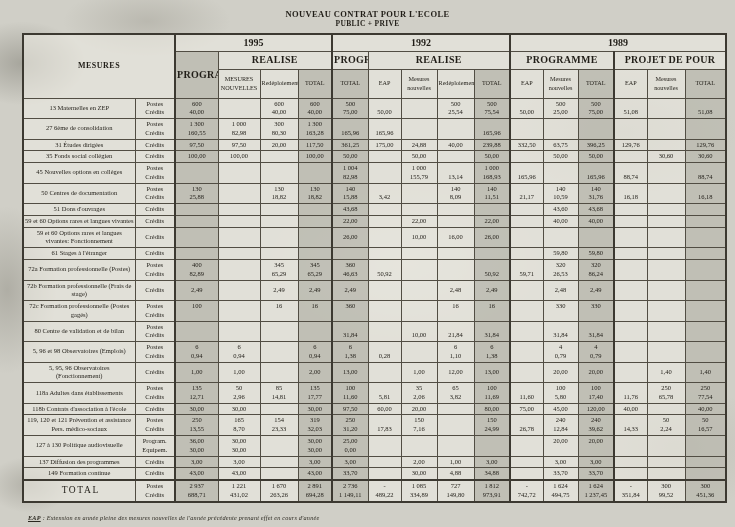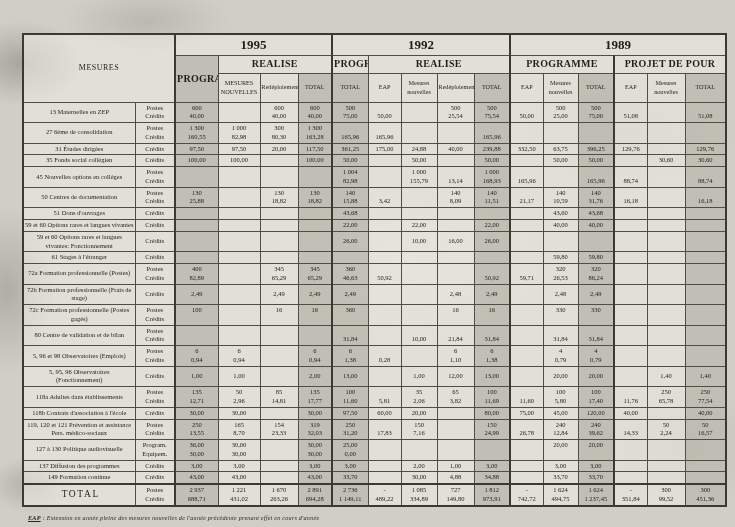--- a/index.html
+++ b/index.html
@@ -31,42 +31,46 @@
     background:rgba(236,235,227,.6);
     border:2px solid #3c3931;z-index:2;
   }
   .grid th,.grid td{
     border:1px solid #514d43;
     padding:1px 1px;text-align:center;vertical-align:middle;
     font-size:6.5px;line-height:1.35;overflow:hidden;
     font-family:"Liberation Serif","DejaVu Serif",serif;
   }
   .grid th{font-size:6.8px;font-weight:bold;}
-  .grid th.year{font-size:13px;height:11px;}
+  .grid th.year{font-size:10px;height:11px;}
   .grid th.grp{height:15px;font-size:10px;letter-spacing:.3px;}
   .grid th.subh{font-weight:normal;font-size:6.2px;height:26px;}
-  .grid th.mes{font-size:8px;font-weight:normal;letter-spacing:.5px;}
+  .grid th.mes{font-size:8px;font-weight:bold;letter-spacing:.5px;}
   .sh{background:rgba(143,142,129,.40);}
   .bl{border-left:2px solid #3c3931 !important;}
   .lbl{text-align:left;padding-left:3px;font-size:6.3px;line-height:1.25;}
   .sub{font-size:6.1px;line-height:1.5;}
   .ln{white-space:nowrap;}
   .total-row td{border-top:2px solid #3c3931;border-bottom:2px solid #3c3931;}
   .total-row .lbl{font-size:9.5px;letter-spacing:1.6px;font-weight:normal;padding-left:4px;}
   .footnote{
     position:absolute;left:28px;bottom:6px;font-size:6.2px;font-style:italic;
     color:#2a271f;z-index:2;letter-spacing:.2px;
   }
   .footnote .fn-label{font-weight:bold;text-decoration:underline;margin-right:2px;}
 </style>
 </head>
 <body>
 
 <div class="page">
 
+  <div class="title-block">
+    <div class="title-line1">NOUVEAU CONTRAT POUR L'ECOLE</div>
+    <div class="title-line2">PUBLIC + PRIVE</div>
+  </div>
 
   <table class="grid">
     <colgroup>
       <col style="width:112px">
         <col style="width:40px">
       <col style="width:43px">
         <col style="width:42px">
         <col style="width:38px">
         <col style="width:34px">
       <col style="width:36px">

